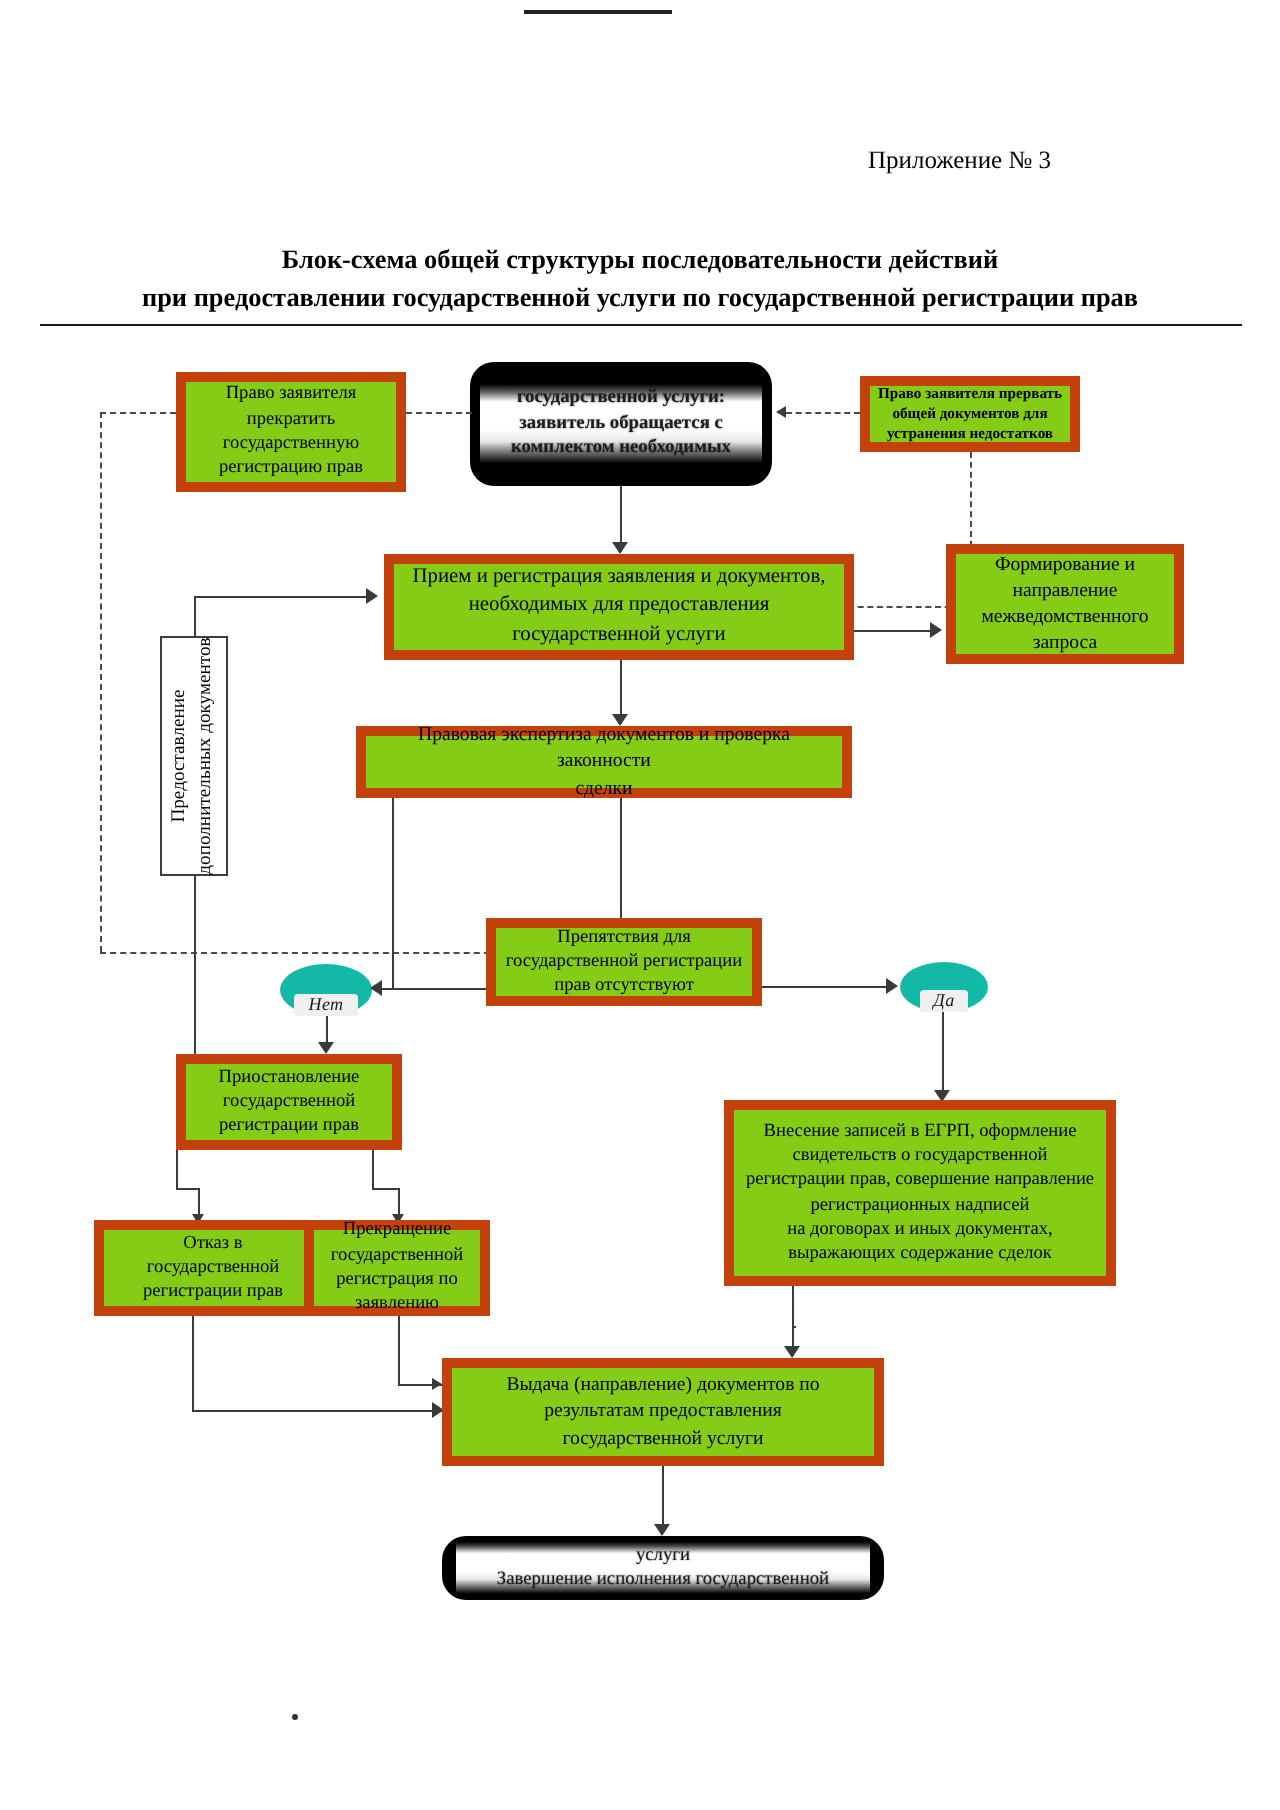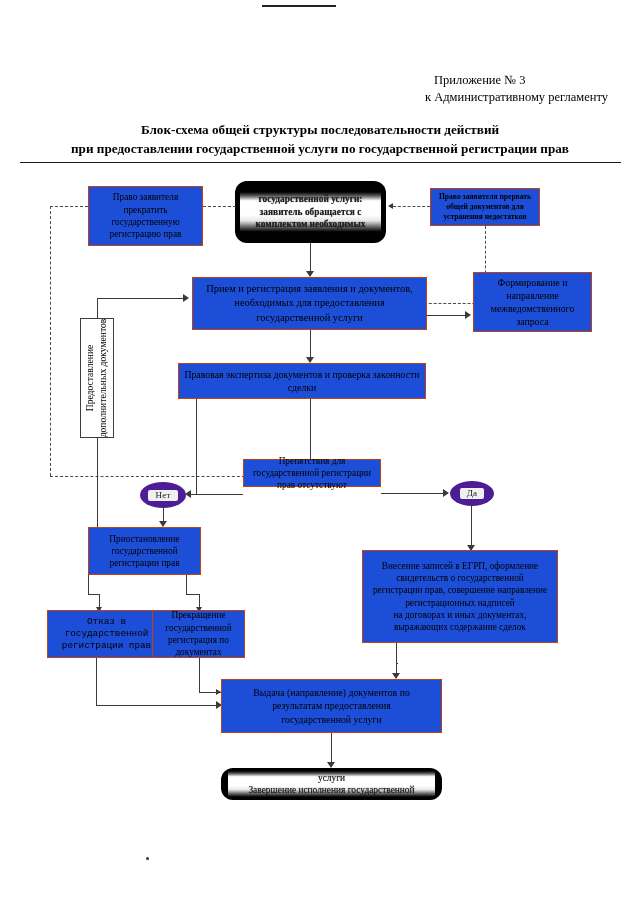--- a/index.html
+++ b/index.html
@@ -65,22 +65,22 @@
     width: 3px;
     height: 3px;
     background: #333;
     border-radius: 50%;
   }
 
   
   .node {
     position: absolute;
     box-sizing: border-box;
-    border: 1px solid #c2410c;
-    background: #1d4ed8;
+    border: 5px solid #c2410c;
+    background: #84cc16;
     display: flex;
     align-items: center;
     justify-content: center;
     text-align: center;
     font-size: 9.3px;
     line-height: 1.32;
     padding: 2px 3px;
   }
   .node.big { font-size: 10.4px; line-height: 1.38; }
   .node.mid { font-size: 9.8px; line-height: 1.35; }
@@ -132,24 +132,25 @@
     font-size: 9.6px;
     line-height: 1.35;
     text-align: center;
   }
 
   
   .ellipse {
     position: absolute;
     box-sizing: border-box;
     border-radius: 50%;
-    background: #4c1d95;
+    background: #14b8a6;
     display: flex;
-    align-items: center;
+    align-items: flex-end;
     justify-content: center;
+    font-style: italic;
   }
   .ellipse .cap {
     background: #f0f0f0;
     color: #1a1a1a;
     font-size: 9px;
     line-height: 1;
     padding: 1px 7px;
     border-radius: 2px;
     letter-spacing: 0.2px;
   }
@@ -214,21 +215,20 @@
 </style>
 </head>
 <body>
 
 <div id="page">
 
   <div class="mark-tl"></div>
 
   <div class="appendix">
     <div class="ln1">Приложение № 3</div>
-    <div>к Административному регламенту</div>
   </div>
 
   <div class="doc-title">
     <div>Блок-схема общей структуры последовательности действий</div>
     <div>при предоставлении государственной услуги по государственной регистрации прав</div>
   </div>
   <div class="rule-top"></div>
 
   <div class="node" style="left:88px; top:186px; width:115px; height:60px; flex-direction:column;">
     <span>Право заявителя</span>
@@ -300,21 +300,21 @@
 
   <div class="node mid" style="left:178px; top:363px; width:248px; height:36px; flex-direction:column;">
     <span>Правовая экспертиза документов и проверка законности</span>
     <span>сделки</span>
   </div>
 
   <div class="ln lnv thick" style="left:310px; top:399px; height:60px;"></div>
 
   <div class="ln lnv thick" style="left:196px; top:399px; height:95px;"></div>
 
-  <div class="node" style="left:243px; top:459px; width:138px; height:28px; flex-direction:column;">
+  <div class="node" style="left:243px; top:459px; width:138px; height:44px; flex-direction:column;">
     <span>Препятствия для</span>
     <span>государственной регистрации</span>
     <span>прав отсутствуют</span>
   </div>
 
   <div class="ellipse" style="left:140px; top:482px; width:46px; height:26px;">
     <span class="cap">Нет</span>
   </div>
 
   <div class="ellipse" style="left:450px; top:481px; width:44px; height:25px;">
@@ -351,31 +351,31 @@
   <div class="ln lnv thick" style="left:88px; top:575px; height:19px;"></div>
   <div class="ln lnh thick" style="left:88px; top:594px; width:12px;"></div>
   <div class="ln lnv thick" style="left:99px; top:594px; height:16px;"></div>
   <div class="arr sm down" style="left:96px; top:607px;"></div>
 
   <div class="ln lnv thick" style="left:186px; top:575px; height:19px;"></div>
   <div class="ln lnh thick" style="left:186px; top:594px; width:14px;"></div>
   <div class="ln lnv thick" style="left:199px; top:594px; height:16px;"></div>
   <div class="arr sm down" style="left:196px; top:607px;"></div>
 
-  <div class="node" style="left:47px; top:610px; width:119px; height:48px; flex-direction:column;font-family:Liberation Mono, monospace;">
+  <div class="node" style="left:47px; top:610px; width:119px; height:48px; flex-direction:column;">
     <span>Отказ в</span>
     <span>государственной</span>
     <span>регистрации прав</span>
   </div>
 
   <div class="node" style="left:152px; top:610px; width:93px; height:48px; flex-direction:column;">
     <span>Прекращение</span>
     <span>государственной</span>
     <span>регистрация по</span>
-    <span>документах</span>
+    <span>заявлению</span>
   </div>
 
   <div class="ln lnv thick" style="left:96px; top:658px; height:47px;"></div>
   <div class="ln lnh thick" style="left:96px; top:705px; width:125px;"></div>
   <div class="arr right" style="left:216px; top:701px;"></div>
 
   <div class="ln lnv thick" style="left:199px; top:658px; height:34px;"></div>
   <div class="ln lnh thick" style="left:199px; top:692px; width:22px;"></div>
   <div class="arr sm right" style="left:216px; top:689px;"></div>
 

